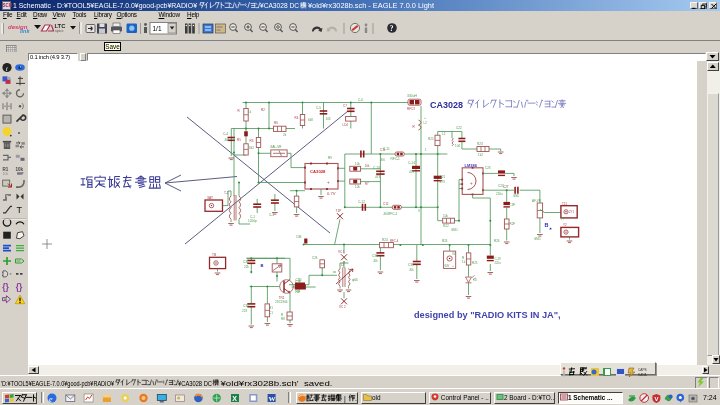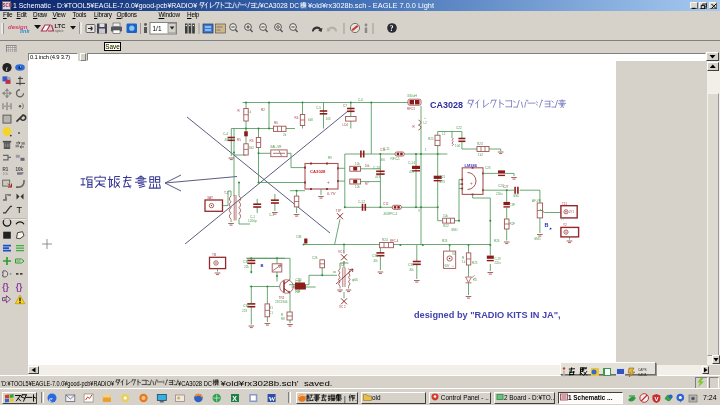--- a/index.html
+++ b/index.html
@@ -12,21 +12,21 @@
 #menu span{position:absolute;top:0.2px;letter-spacing:-0.25px}
 #tb1{left:0;top:19px;width:720px;height:22px;background:#d6d2c9;border-bottom:1px solid #808080}
 #tb2{left:0;top:41px;width:720px;height:11px;background:#d6d2c9}
 #param{left:0;top:52px;width:720px;height:9px;background:#d6d2c9}
 #coord{left:28px;top:0.5px;width:50px;height:8px;background:#fff;border:1px solid;border-color:#808080 #fff #fff #808080;font-size:5.8px;line-height:7px;color:#000;white-space:nowrap;padding-left:1px;letter-spacing:-0.2px}
 #csep{left:80px;top:0.5px;width:6px;height:8px;background:#d6d2c9;border:1px solid;border-color:#fff #808080 #808080 #fff}
 #cmd{left:87px;top:0.5px;width:619px;height:8px;background:#fff;border:1px solid;border-color:#808080 #fff #fff #808080}
 #cmddrop{left:706px;top:0px;width:13px;height:9px;background:#d6d2c9;border:1px solid;border-color:#fff #404040 #404040 #fff;font-size:5px;line-height:8px;text-align:center}
 #tip{left:104px;top:42px;width:17px;height:9px;background:#ffffe1;border:1px solid #000;font-size:6.3px;line-height:7px;text-align:center;color:#000;z-index:30}
 #palette{left:0;top:61px;width:28px;height:304px;background:#d6d2c9}
-#canvas{left:28px;top:61px;width:588px;height:304px;background:#fff}
+#canvas{left:28px;top:61px;width:669px;height:304px;background:#fff}
 #vscroll{left:707px;top:61px;width:13px;height:304px;background:#f1efe8}
 #hscroll{left:28px;top:365px;width:679px;height:10px;background:#f1efe8}
 .sbtn{background:#d6d2c9;border:1px solid;border-color:#fff #404040 #404040 #fff;font-size:5px;text-align:center;color:#000}
 #corner{left:0px;top:365px;width:28px;height:10px;background:#d6d2c9}
 #status{left:0;top:375px;width:720px;height:13px;background:#d6d2c9;border-top:1px solid #fff;font-size:6.4px;color:#000}
 #task{left:0;top:388px;width:720px;height:17px;background:#d6d2c9;border-top:1px solid #fff}
 .tbtn{top:2.5px;height:12px;background:#d6d2c9;border:1px solid;border-color:#fff #404040 #404040 #fff;font-size:6.4px;line-height:10px;color:#000;white-space:nowrap;overflow:hidden}
 .tbtn.active{background:#fcfbf8;border-color:#404040 #fff #fff #404040;font-weight:bold}
 .qsep{top:3px;width:3px;height:11px;border-left:1px solid #808080;border-right:1px solid #fff}
 #ime{left:560px;top:362px;width:96px;height:13px;background:#e4e1d8;border:1px solid;border-color:#fff #6a6a6a #6a6a6a #fff;box-shadow:1px 1px 0 #9a968c;z-index:20}

